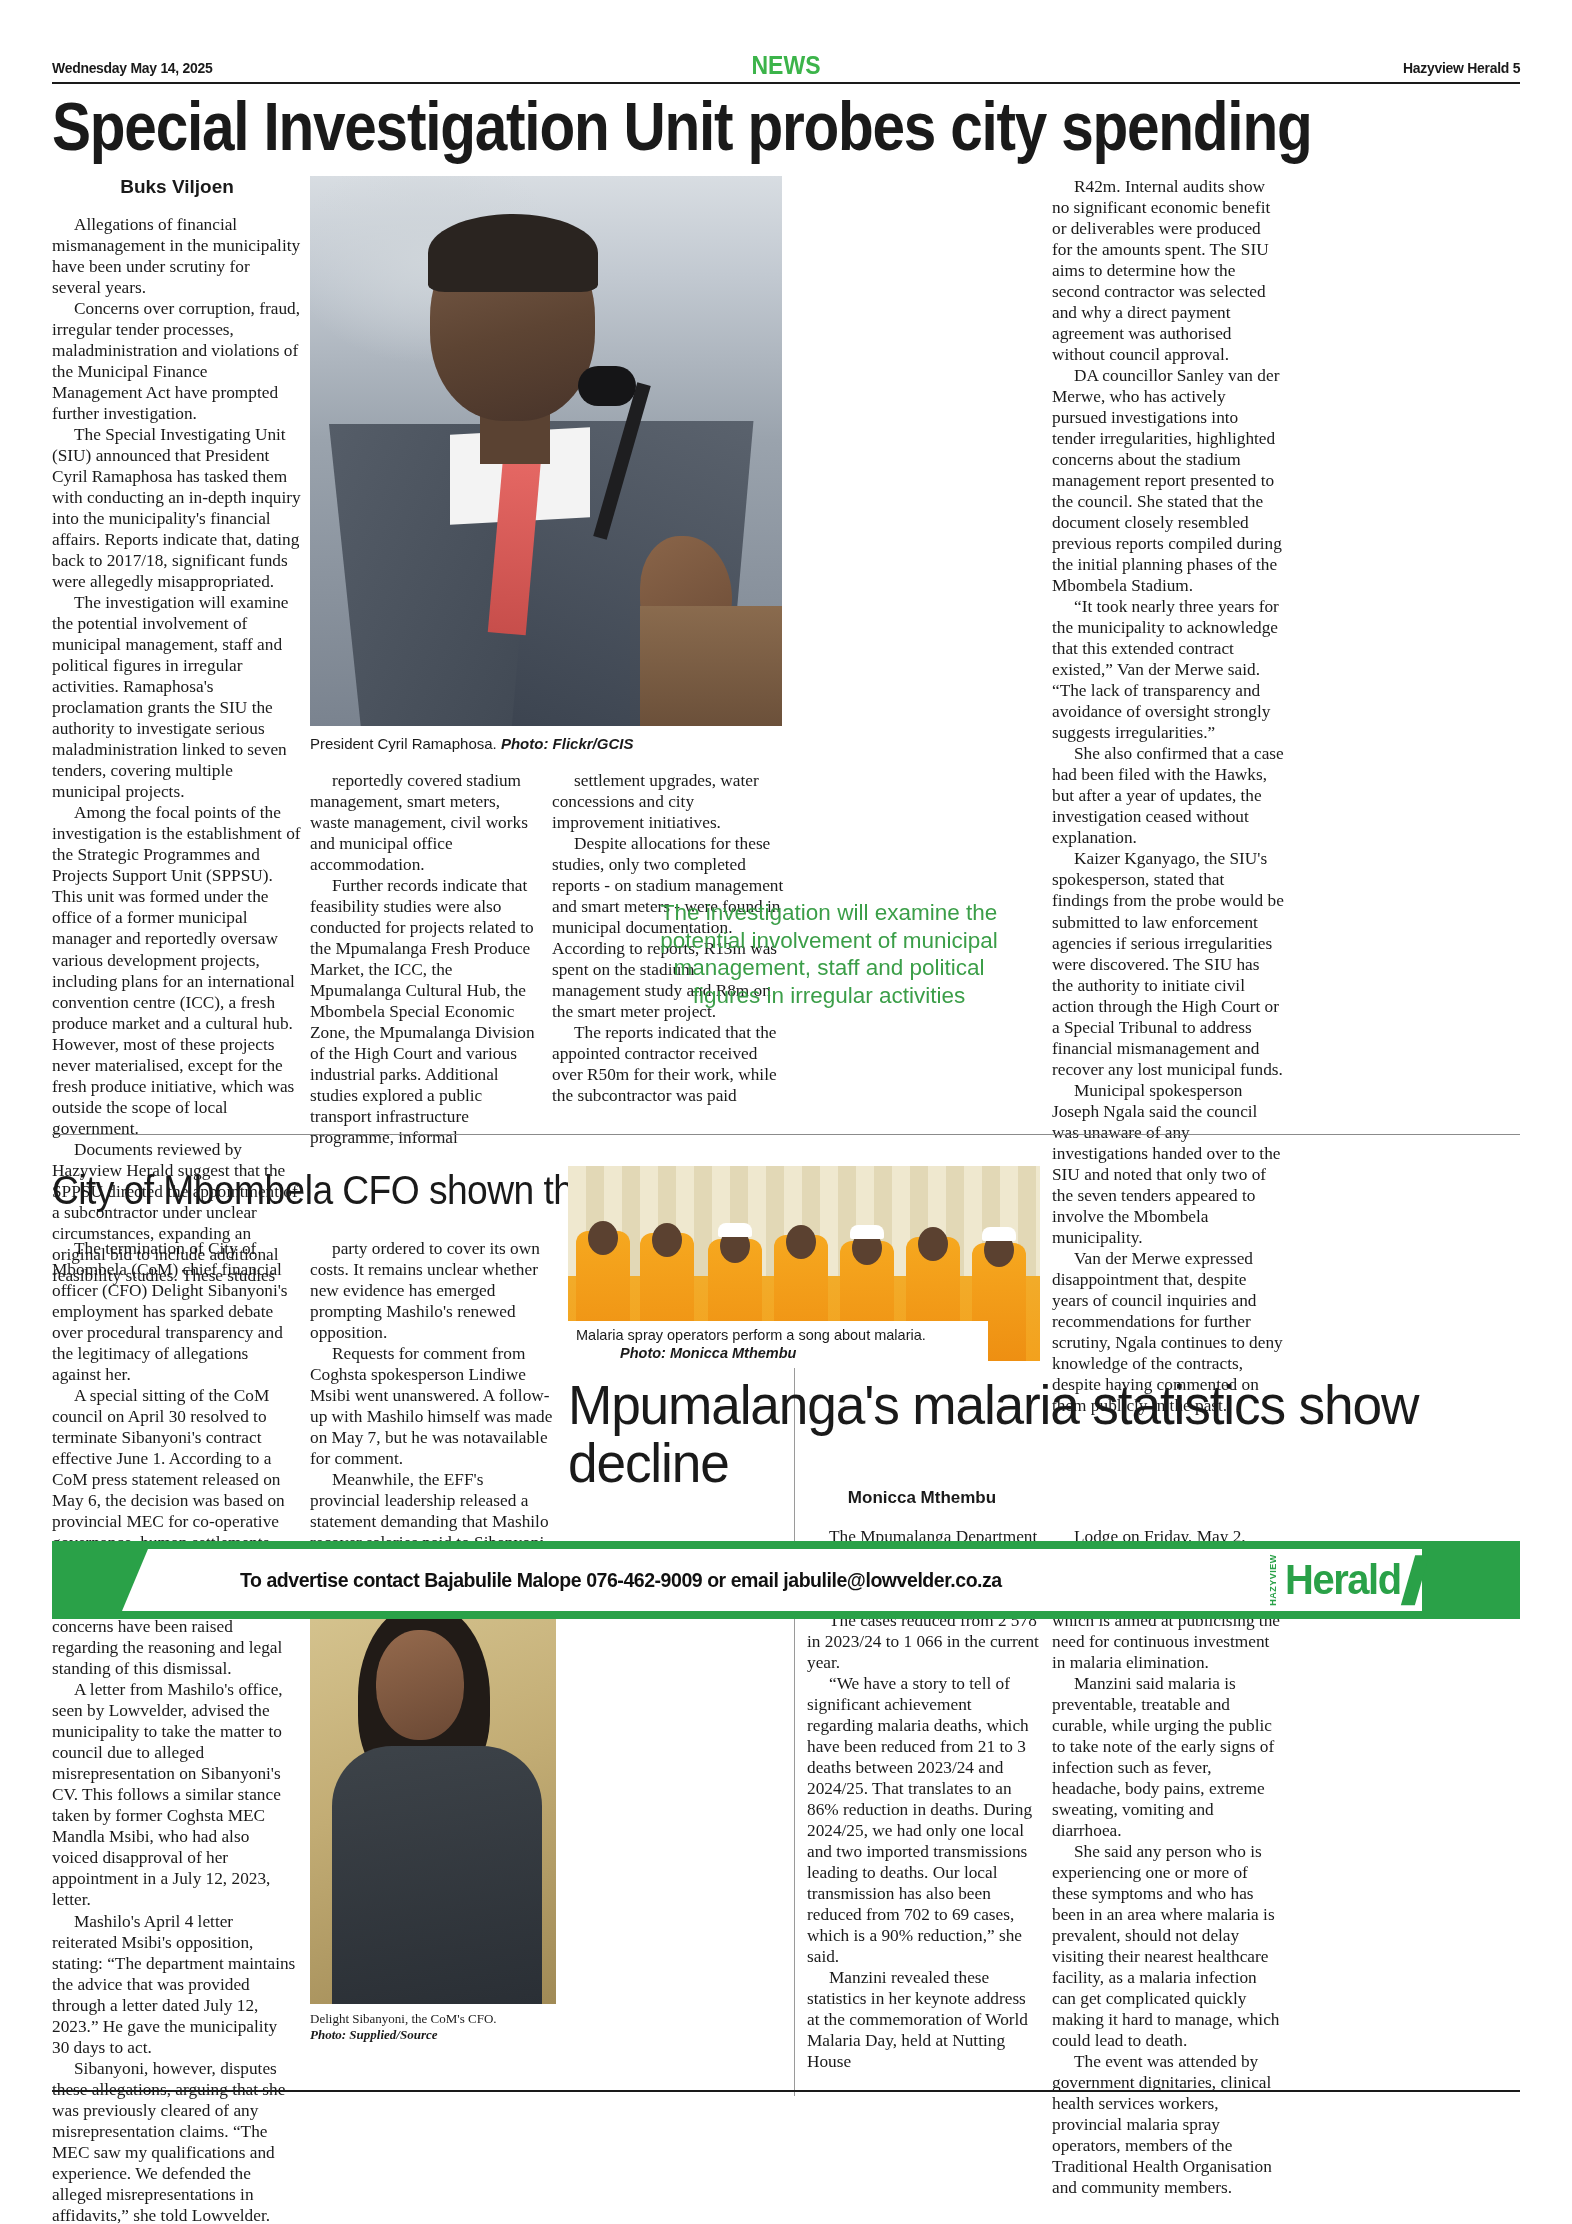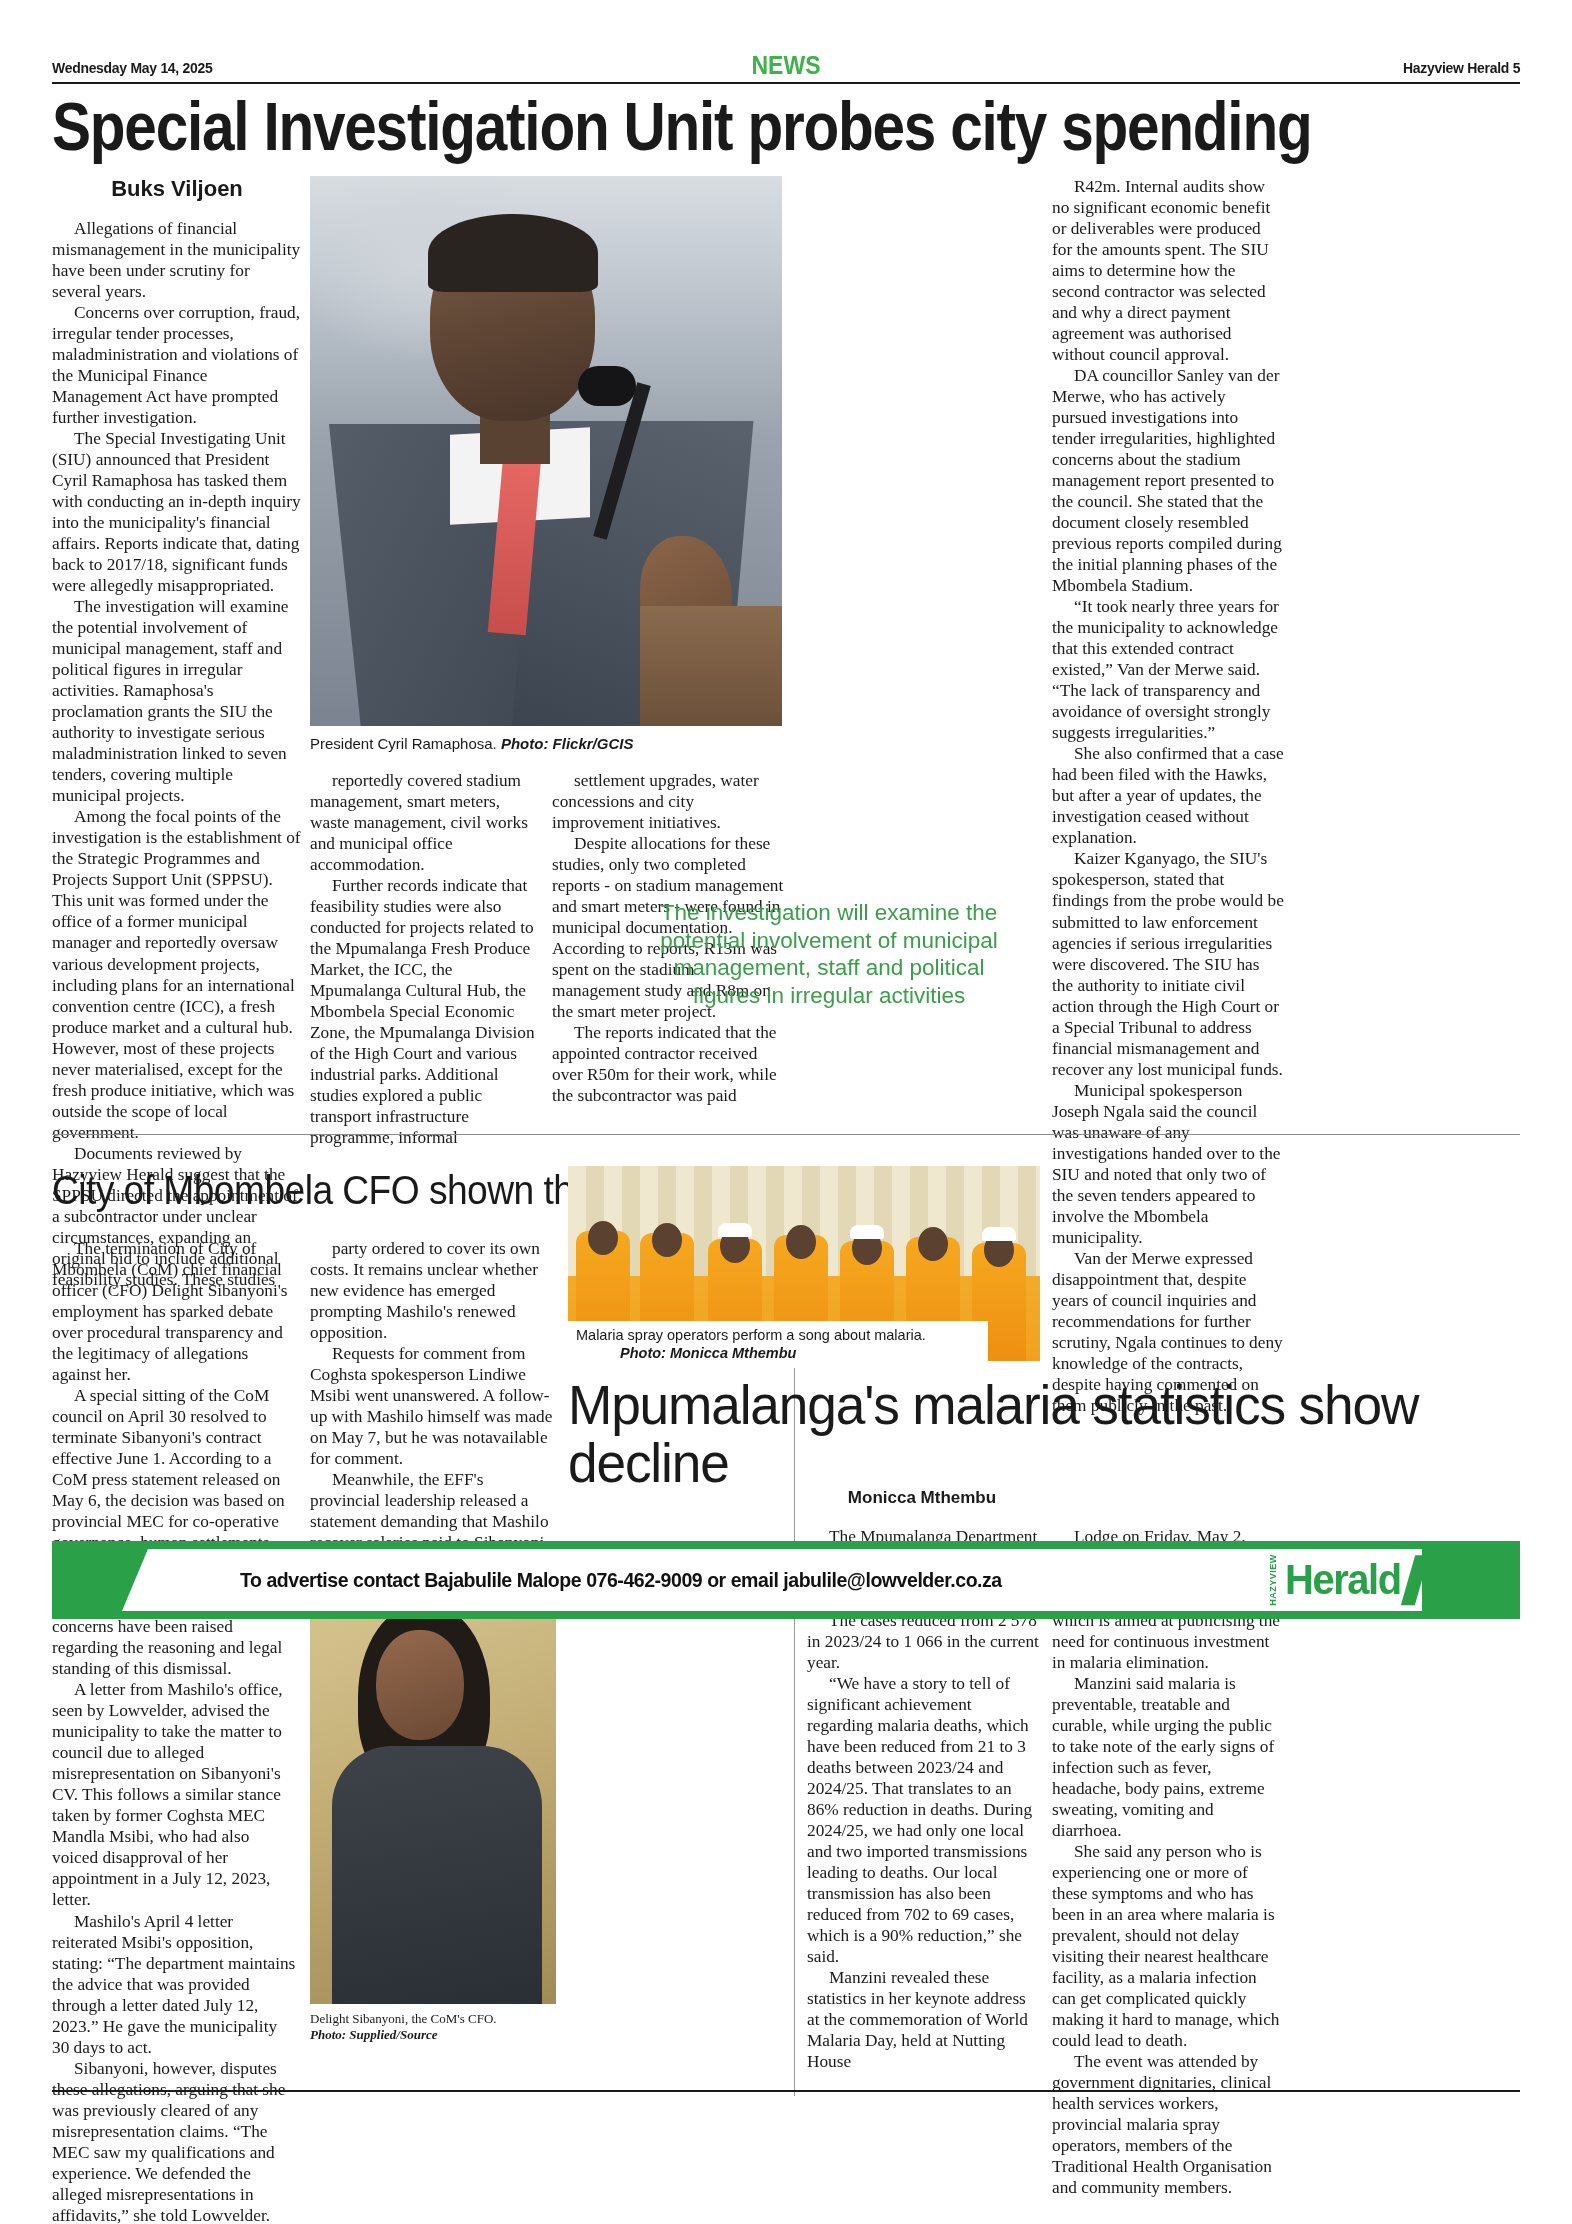--- a/index.html
+++ b/index.html
@@ -52,21 +52,21 @@
 
   
   .art1 {
     margin-top:16px;
     position:relative;
     height:690px;
   }
   .col { position:absolute; top:0; }
   .byline {
     font-family:"Liberation Sans", sans-serif;
-    font-weight:bold; font-size:22px;
+    font-weight:bold; font-size:19px;
     text-align:center; margin-bottom:16px;
   }
   .body-text {
     font-size:17.3px;
     line-height:1.215;
     text-align:left;
     hyphens:none;
   }
   .body-text p { margin:0; text-indent:22px; }
 

